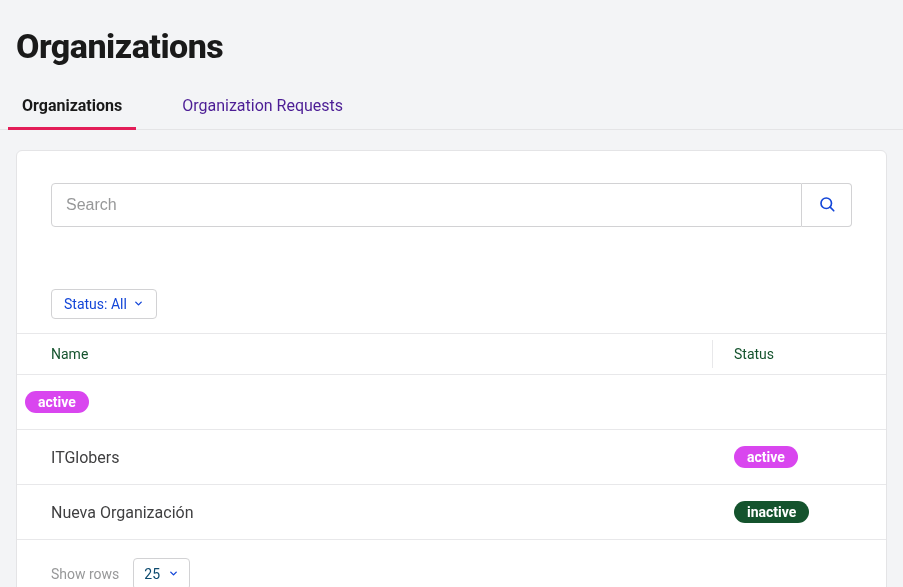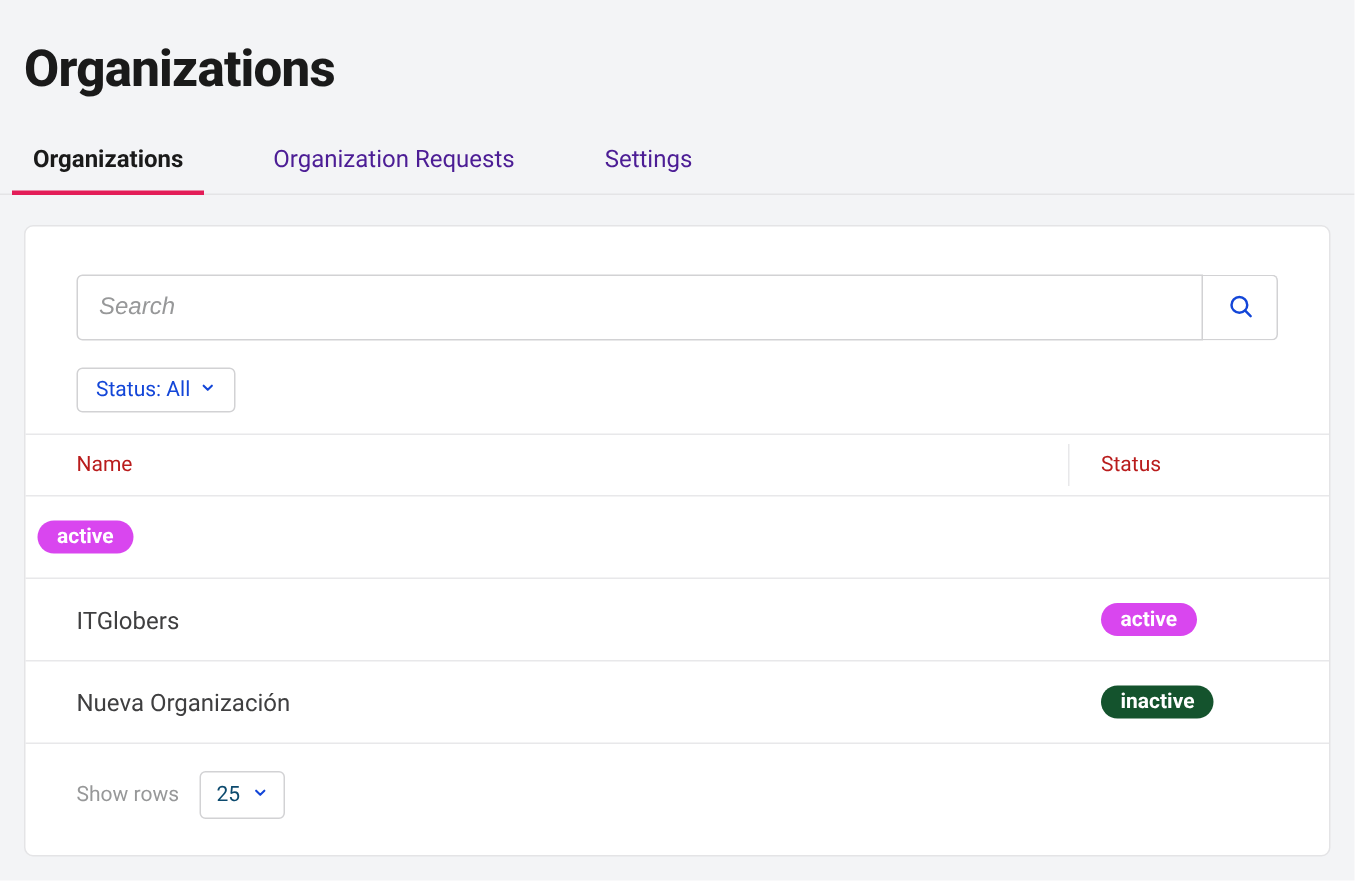--- a/index.html
+++ b/index.html
@@ -55,21 +55,20 @@
   }
   .search-input {
     flex: 1;
     height: 44px;
     border: 1px solid #d2d2d4;
     border-radius: 4px 0 0 4px;
     padding: 0 14px;
     font-size: 16px;
     outline: none;
     color: #3f3f40;
-    font-style: italic;
   }
   .search-input::placeholder { color: #979899; }
   .search-btn {
     width: 50px;
     height: 44px;
     border: 1px solid #d2d2d4;
     border-left: none;
     background: #fff;
     border-radius: 0 4px 4px 0;
     display: flex;
@@ -81,37 +80,38 @@
   .filter-pill {
     display: inline-flex;
     align-items: center;
     gap: 6px;
     border: 1px solid #d2d2d4;
     border-radius: 4px;
     padding: 6px 12px;
     font-size: 14px;
     color: #1346d8;
     cursor: pointer;
+    margin-top: 44px;
   }
   .table {
     margin-top: 14px;
   }
   .thead, .trow {
     display: grid;
     grid-template-columns: 1fr 160px;
     align-items: center;
   }
   .thead {
     border-top: 1px solid #e8e8ea;
     border-bottom: 1px solid #e8e8ea;
   }
   .th {
     padding: 12px 34px;
     font-size: 14px;
-    color: #b91c1c;
+    color: #14532d;
   }
   .th.status {
     padding-left: 8px;
     position: relative;
   }
   .th.status::before {
     content: "";
     position: absolute;
     left: -14px; top: 6px; bottom: 6px;
     width: 1px;
@@ -157,21 +157,20 @@
   }
 </style>
 </head>
 <body>
 
 <h1 class="page-title">Organizations</h1>
 
 <div class="tabs">
   <div class="tab active">Organizations</div>
   <div class="tab">Organization Requests</div>
-  <div class="tab">Settings</div>
 </div>
 
 <div class="card">
 
   <div class="searchbar">
     <input class="search-input" placeholder="Search" style="">
     <button class="search-btn">
       <span>
         <svg width="18" height="18" viewBox="0 0 24 24" fill="none" stroke="#1346d8" stroke-width="2.2" stroke-linecap="round">
           <circle cx="11" cy="11" r="7"></circle>

